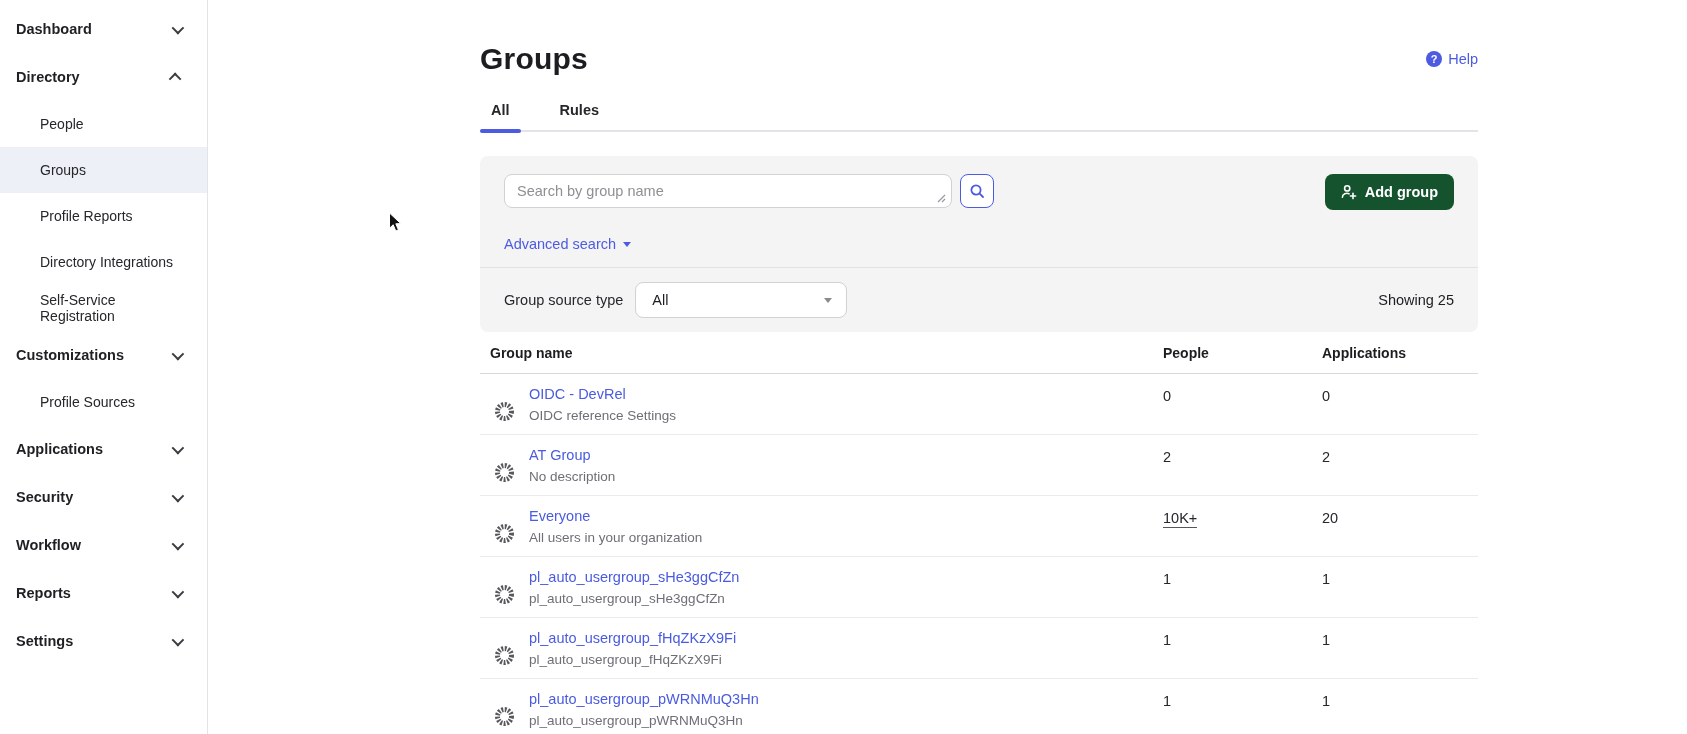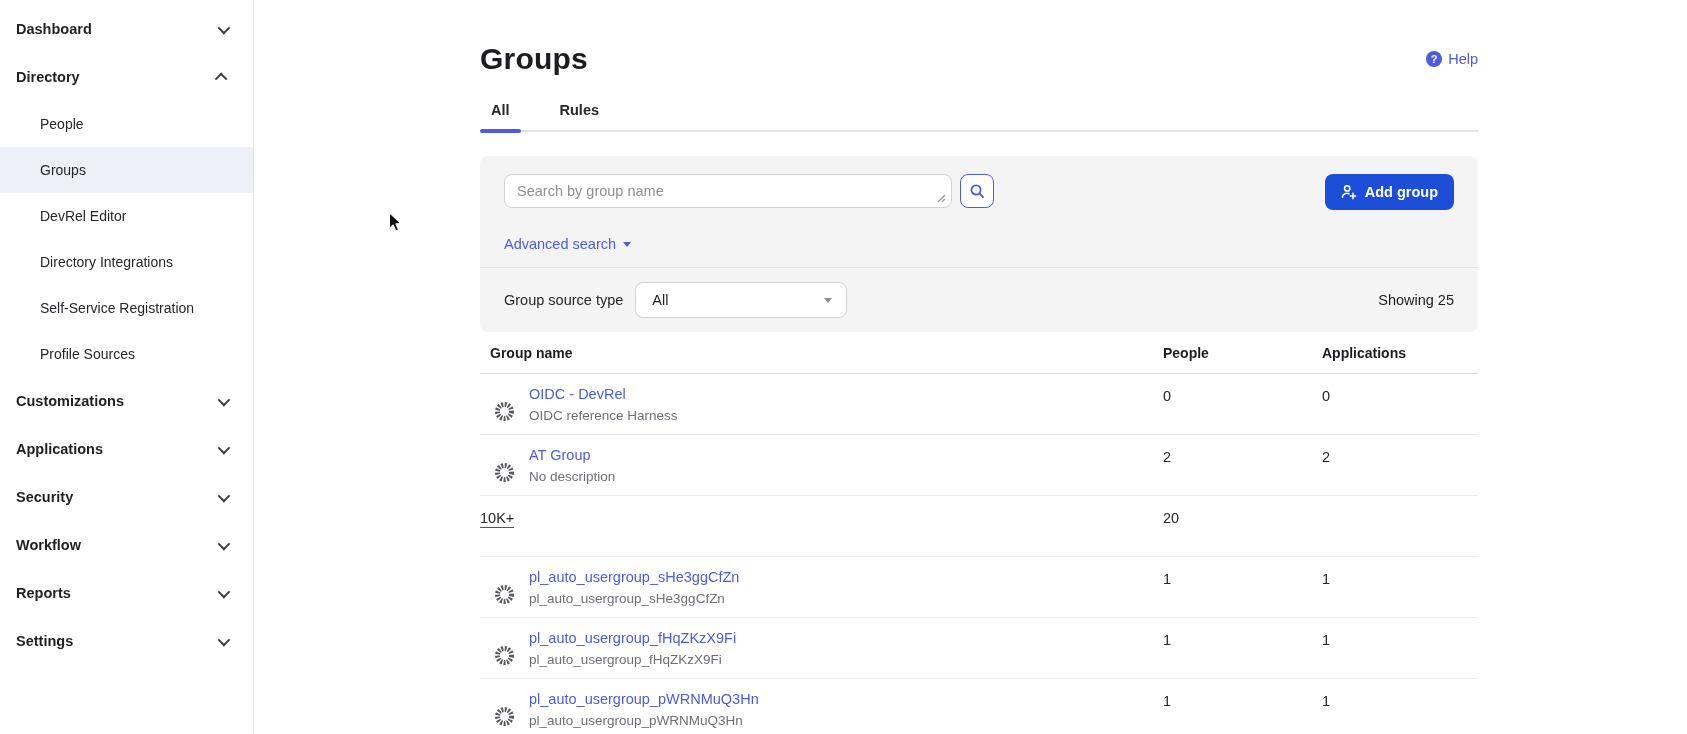--- a/index.html
+++ b/index.html
@@ -7,21 +7,21 @@
   body {
     font-family: "Liberation Sans", sans-serif;
     background: #ffffff;
     color: #1d1d21;
     position: relative;
   }
 
   
   .sidebar {
     position: absolute; left: 0; top: 0; bottom: 0;
-    width: 254px;
+    width: 208px;
     background: #ffffff;
     border-right: 1px solid #e3e3e8;
     padding-top: 5px;
   }
   .nav-item {
     display: flex; align-items: center;
     cursor: pointer;
   }
   .nav-top {
     height: 48px;
@@ -124,21 +124,21 @@
   }
   .caret-down-small {
     width: 0; height: 0;
     border-left: 4.5px solid transparent;
     border-right: 4.5px solid transparent;
     border-top: 5.5px solid #4d5be0;
   }
   .add-group-btn {
     margin-left: auto;
     height: 36px; padding: 0 16px;
-    background: #1d4ed8;
+    background: #14532d;
     border: none; border-radius: 8px;
     color: #ffffff; font-size: 14.5px; font-weight: 700;
     font-family: "Liberation Sans", sans-serif;
     display: flex; align-items: center; gap: 8px;
     cursor: pointer;
   }
 
   .panel-filter {
     padding: 14px 24px;
     display: flex; align-items: center;
@@ -211,34 +211,34 @@
     <span>Directory</span>
     <span class="chevron up"></span>
   </div>
   <div class="nav-item nav-sub">
     <span>People</span>
   </div>
   <div class="nav-item nav-sub selected">
     <span>Groups</span>
   </div>
   <div class="nav-item nav-sub">
-    <span>DevRel Editor</span>
+    <span>Profile Reports</span>
   </div>
   <div class="nav-item nav-sub">
     <span>Directory Integrations</span>
   </div>
   <div class="nav-item nav-sub">
     <span>Self-Service Registration</span>
   </div>
+  <div class="nav-item nav-top">
+    <span>Customizations</span>
+    <span class="chevron"></span>
+  </div>
   <div class="nav-item nav-sub">
     <span>Profile Sources</span>
-  </div>
-  <div class="nav-item nav-top">
-    <span>Customizations</span>
-    <span class="chevron"></span>
   </div>
   <div class="nav-item nav-top">
     <span>Applications</span>
     <span class="chevron"></span>
   </div>
   <div class="nav-item nav-top">
     <span>Security</span>
     <span class="chevron"></span>
   </div>
   <div class="nav-item nav-top">
@@ -322,21 +322,21 @@
         <div>Applications</div>
       </div>
 
       <div class="grid-row table-row">
         <div class="group-cell">
           <svg class="group-icon" width="23" height="23" viewBox="0 0 23 23">
             <circle cx="11.5" cy="11.5" r="7" fill="none" stroke="#57575c" stroke-width="5" stroke-dasharray="1.9 1.4"></circle>
           </svg>
           <span class="group-text">
             <a class="group-name">OIDC - DevRel</a>
-            <span class="group-desc">OIDC reference Harness</span>
+            <span class="group-desc">OIDC reference Settings</span>
           </span>
         </div>
         <div class="num-cell">0</div>
         <div class="num-cell">0</div>
       </div>
 
       <div class="grid-row table-row">
         <div class="group-cell">
           <svg class="group-icon" width="23" height="23" viewBox="0 0 23 23">
             <circle cx="11.5" cy="11.5" r="7" fill="none" stroke="#57575c" stroke-width="5" stroke-dasharray="1.9 1.4"></circle>
@@ -344,20 +344,29 @@
           <span class="group-text">
             <a class="group-name">AT Group</a>
             <span class="group-desc">No description</span>
           </span>
         </div>
         <div class="num-cell">2</div>
         <div class="num-cell">2</div>
       </div>
 
       <div class="grid-row table-row">
+        <div class="group-cell">
+          <svg class="group-icon" width="23" height="23" viewBox="0 0 23 23">
+            <circle cx="11.5" cy="11.5" r="7" fill="none" stroke="#57575c" stroke-width="5" stroke-dasharray="1.9 1.4"></circle>
+          </svg>
+          <span class="group-text">
+            <a class="group-name">Everyone</a>
+            <span class="group-desc">All users in your organization</span>
+          </span>
+        </div>
         <div class="num-cell"><span class="underlined">10K+</span></div>
         <div class="num-cell">20</div>
       </div>
 
       <div class="grid-row table-row">
         <div class="group-cell">
           <svg class="group-icon" width="23" height="23" viewBox="0 0 23 23">
             <circle cx="11.5" cy="11.5" r="7" fill="none" stroke="#57575c" stroke-width="5" stroke-dasharray="1.9 1.4"></circle>
           </svg>
           <span class="group-text">

